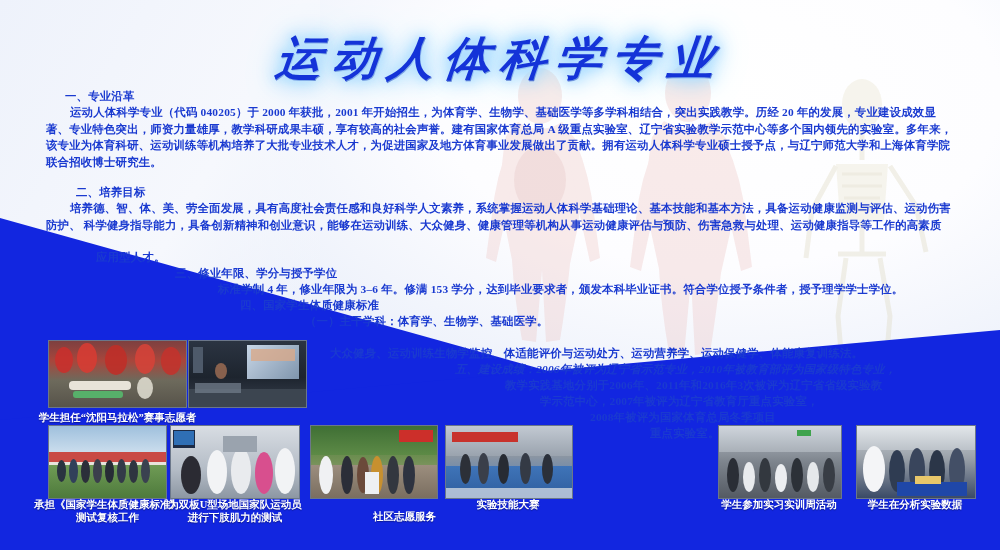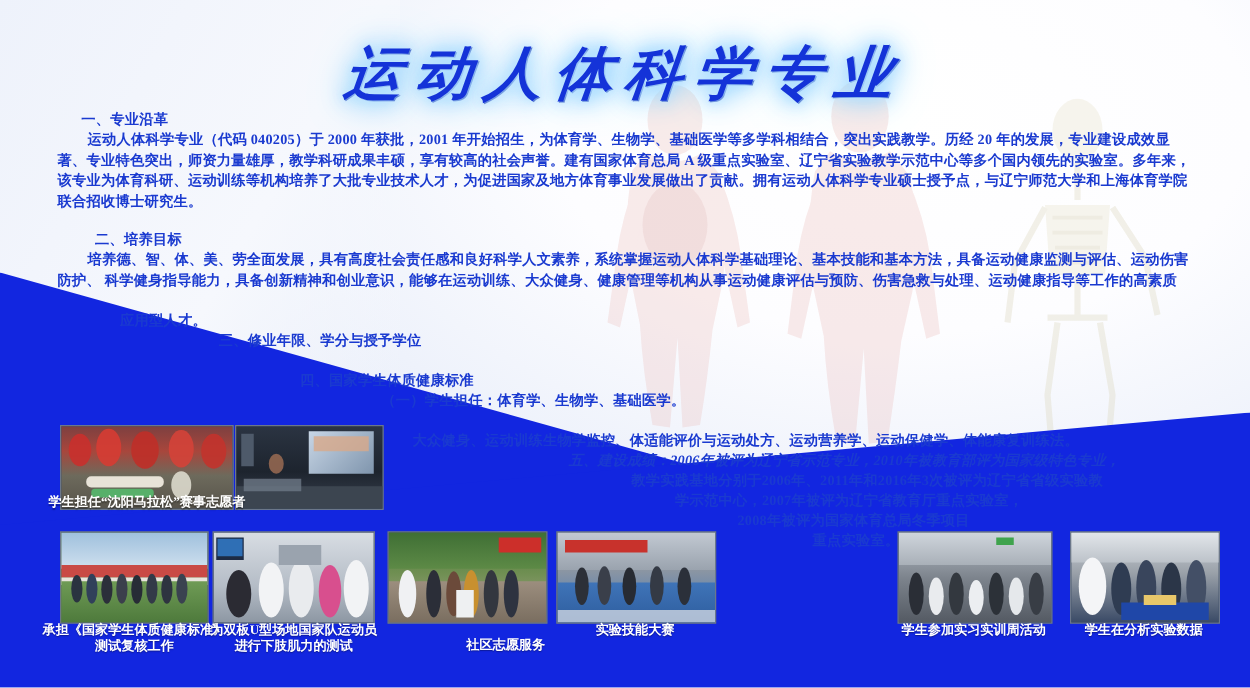--- a/index.html
+++ b/index.html
@@ -151,44 +151,45 @@
   <div class="txt t-sec1-body">运动人体科学专业（代码 040205）于 2000 年获批，2001 年开始招生，为体育学、生物学、基础医学等多学科相结合，突出实践教学。历经 20 年的发展，专业建设成效显著、专业特色突出，师资力量雄厚，教学科研成果丰硕，享有较高的社会声誉。建有国家体育总局 A 级重点实验室、辽宁省实验教学示范中心等多个国内领先的实验室。多年来，该专业为体育科研、运动训练等机构培养了大批专业技术人才，为促进国家及地方体育事业发展做出了贡献。拥有运动人体科学专业硕士授予点，与辽宁师范大学和上海体育学院联合招收博士研究生。</div>
 
   <div class="txt head t-sec2-head">二、培养目标</div>
   <div class="txt t-sec2-body">培养德、智、体、美、劳全面发展，具有高度社会责任感和良好科学人文素养，系统掌握运动人体科学基础理论、基本技能和基本方法，具备运动健康监测与评估、运动伤害防护、 科学健身指导能力，具备创新精神和创业意识，能够在运动训练、大众健身、健康管理等机构从事运动健康评估与预防、伤害急救与处理、运动健康指导等工作的高素质</div>
   <div class="txt t-sec2-tail">应用型人才。</div>
 
   <div class="blue-panel"></div>
   <div class="blue-panel-2"></div>
 
   <div class="txt head t-sec3-head">三、修业年限、学分与授予学位</div>
+  <div class="txt t-sec3-body">标准学制 4 年，修业年限为 3–6 年。修满 153 学分，达到毕业要求者，颁发本科毕业证书。符合学位授予条件者，授予理学学士学位。</div>
 
   <div class="txt head t-sec4-head">四、国家学生体质健康标准</div>
-  <div class="txt t-sec4-a">（一）学生担任：体育学、生物学、基础医学。</div>
+  <div class="txt t-sec4-a">（一）主干学科：体育学、生物学、基础医学。</div>
   <div class="txt t-sec4-b2">大众健身、运动训练生物学监控、体适能评价与运动处方、运动营养学、运动保健学、体能康复训练法。</div>
 
   <div class="txt t-sec5">五、建设成绩：2006年被评为辽宁省示范专业，2010年被教育部评为国家级特色专业，</div>
   <div class="txt t-sec5-l2">教学实践基地分别于2006年、2011年和2016年3次被评为辽宁省省级实验教</div>
   <div class="txt t-sec5-l3">学示范中心，2007年被评为辽宁省教育厅重点实验室，</div>
   <div class="txt t-sec5-l4">2008年被评为国家体育总局冬季项目</div>
   <div class="txt t-sec5-l5">重点实验室。</div>
 
   <div class="photo" style="left:48px;top:340px;width:137px;height:66px;">
     <div class="ph-inner" style="background:linear-gradient(180deg,#7d4040 0%,#a8463c 30%,#6d6a5c 60%,#57534a 100%)">
       <div class="blob" style="left:6px;top:6px;width:18px;height:26px;background:#c9302c;opacity:.9"></div>
       <div class="blob" style="left:28px;top:2px;width:20px;height:30px;background:#d63c33;opacity:.9"></div>
       <div class="blob" style="left:56px;top:4px;width:22px;height:30px;background:#bf2f28;opacity:.9"></div>
       <div class="blob" style="left:86px;top:3px;width:20px;height:30px;background:#d44238;opacity:.9"></div>
       <div class="blob" style="left:112px;top:6px;width:20px;height:28px;background:#c2332c;opacity:.9"></div>
       <div class="bar" style="left:20px;top:40px;width:62px;height:9px;background:#e8e3d8;border-radius:4px"></div>
       <div class="bar" style="left:24px;top:50px;width:50px;height:7px;background:#57b06a;border-radius:3px"></div>
       <div class="blob" style="left:88px;top:36px;width:16px;height:22px;background:#e3e0d4;opacity:.85"></div>
     </div>
   </div>
-  <div class="cap" style="left:30px;top:396px;width:175px;">学生担任“沈阳马拉松”赛事志愿者</div>
+  <div class="cap" style="left:30px;top:411px;width:175px;">学生担任“沈阳马拉松”赛事志愿者</div>
 
   <div class="photo" style="left:188px;top:340px;width:117px;height:66px;">
     <div class="ph-inner" style="background:linear-gradient(180deg,#2b3442 0%,#1d242e 55%,#3a4250 100%)">
       <div class="bar" style="left:58px;top:4px;width:52px;height:34px;background:linear-gradient(135deg,#c8d6e6,#7f95ad);"></div>
       <div class="bar" style="left:62px;top:8px;width:44px;height:12px;background:#d8a98a;opacity:.8"></div>
       <div class="bar" style="left:4px;top:6px;width:10px;height:26px;background:#4e5a6a"></div>
       <div class="bar" style="left:0;bottom:0;width:117px;height:18px;background:#3c4550"></div>
       <div class="blob" style="left:26px;top:22px;width:12px;height:16px;background:#9a6b52;opacity:.85"></div>
       <div class="bar" style="left:6px;top:42px;width:46px;height:10px;background:#6d7886;opacity:.8"></div>
     </div>

